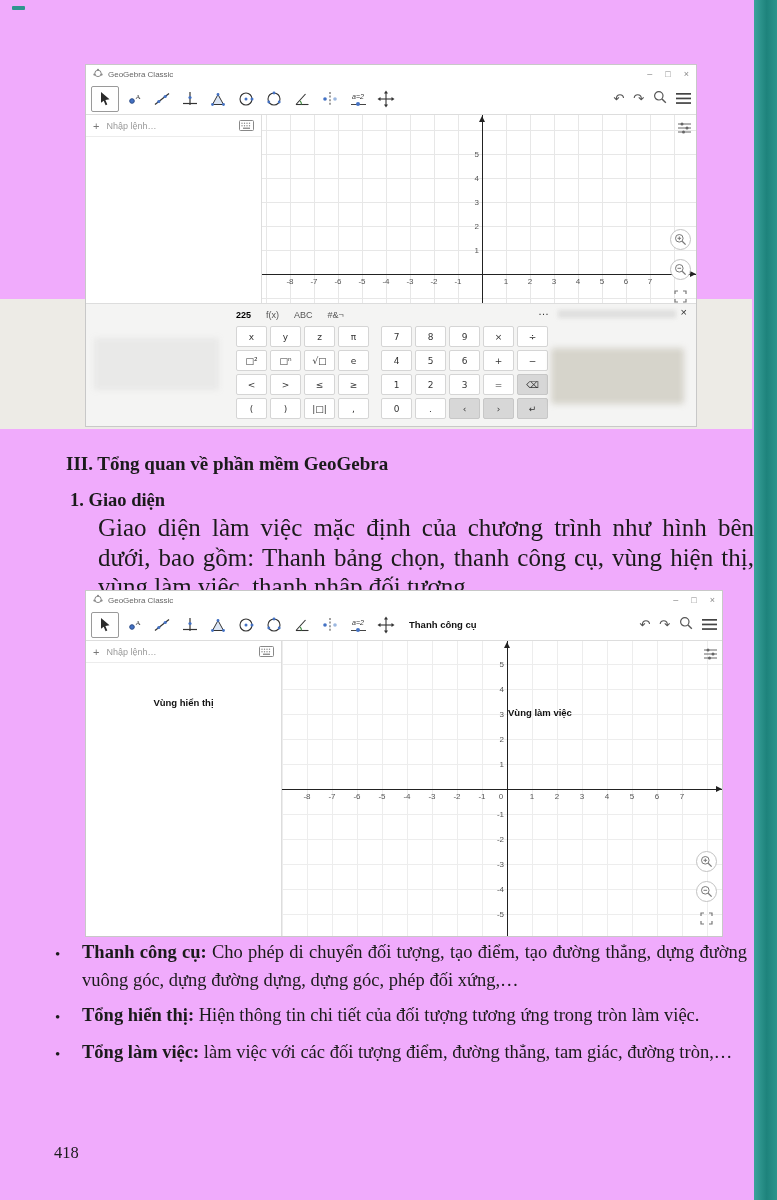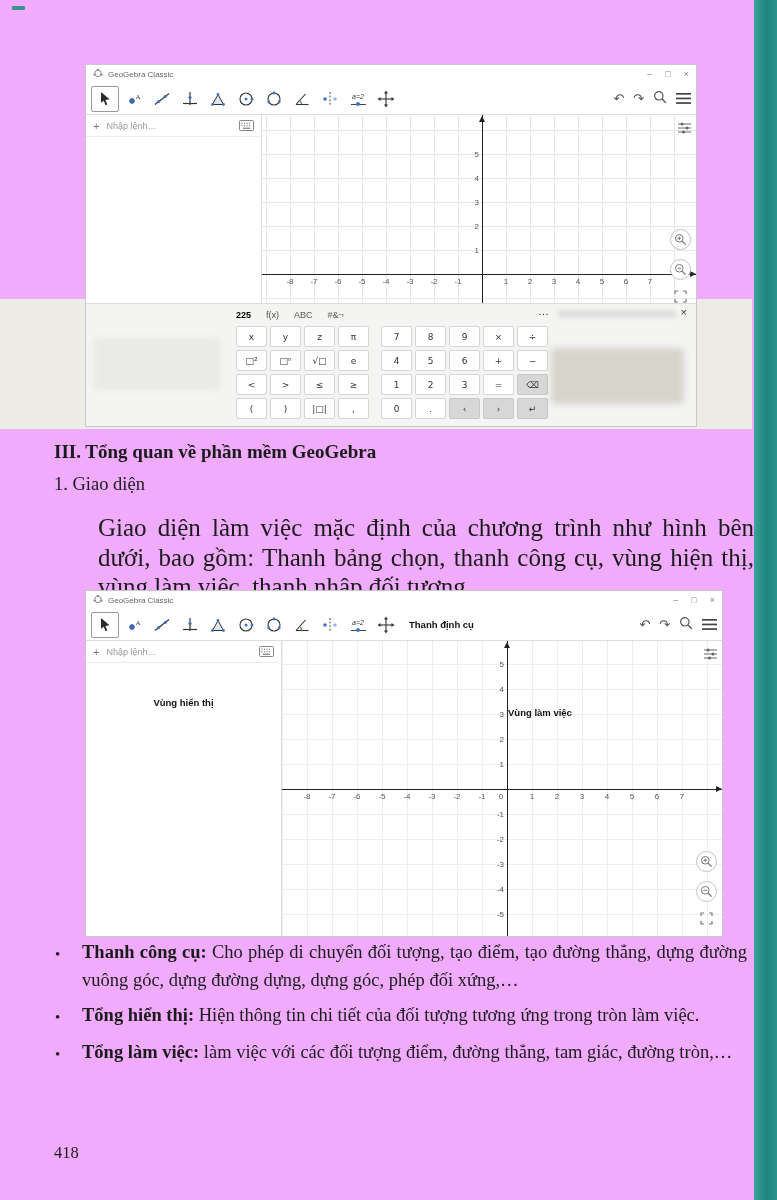--- a/index.html
+++ b/index.html
@@ -58,22 +58,22 @@
   .kb-close{position:absolute;right:9px;top:2px;color:#333;font-size:11px}
   .kb-keys{display:flex;padding:1px 0 0 150px}
   .kb-left{display:grid;grid-template-columns:repeat(4,31px);grid-auto-rows:21px;gap:3px}
   .kb-right{display:grid;grid-template-columns:repeat(5,31px);grid-auto-rows:21px;gap:3px;margin-left:12px}
   .key{background:#fff;border:1px solid #d5d5d5;border-radius:2px;display:flex;align-items:center;justify-content:center;font-family:"DejaVu Sans",sans-serif;font-size:9px;color:#333}
   .key.dark{background:#d7d7d7;border-color:#c7c7c7}
   .kb-ghost{position:absolute;right:12px;top:44px;width:133px;height:56px;background:rgba(146,138,112,.30);filter:blur(3px);border-radius:3px}
   .kb-ghost2{position:absolute;right:20px;top:6px;width:118px;height:8px;background:rgba(130,130,130,.18);filter:blur(2px)}
   .kb-ghost3{position:absolute;left:8px;top:34px;width:125px;height:52px;background:rgba(140,140,140,.10);filter:blur(3px)}
 
-  .heading2{position:absolute;left:54px;top:441px;margin:0;font-size:19px;font-weight:bold;z-index:2}
-  .heading3{position:absolute;left:54px;top:474px;margin:0;font-size:18.5px;font-weight:normal;z-index:2}
+  .heading2{position:absolute;left:54px;top:441px;margin:12px;font-size:19px;font-weight:bold;z-index:2}
+  .heading3{position:absolute;left:54px;top:474px;margin:16px;font-size:18.5px;font-weight:bold;z-index:2}
   .intro{position:absolute;left:82px;top:497px;width:656px;margin:16px;font-size:25px;line-height:29.5px;text-align:justify;z-index:2}
   .bullets{position:absolute;left:55px;top:938px;width:692px;margin:0;padding:0;list-style:none;font-size:18.5px;line-height:28px;z-index:2}
   .bullets li{display:flex;margin-bottom:7px}
   .dot{width:27px;flex:none;font-size:15px;padding-top:2px}
   .btext{flex:1;text-align:justify}
   .page-number{position:absolute;left:54px;top:1143px;font-size:16.5px;z-index:2}
 </style>
 </head>
 <body>
 
@@ -418,21 +418,21 @@
             <svg width="20" height="20" viewBox="0 0 20 20">
               <line x1="10" y1="3.5" x2="10" y2="16.5" stroke="#333" stroke-width="1.1"></line>
               <line x1="3.5" y1="10" x2="16.5" y2="10" stroke="#333" stroke-width="1.1"></line>
               <path d="M10 1.5 L12 4.5 H8 Z" fill="#333"></path>
               <path d="M10 18.5 L8 15.5 H12 Z" fill="#333"></path>
               <path d="M1.5 10 L4.5 8 V12 Z" fill="#333"></path>
               <path d="M18.5 10 L15.5 12 V8 Z" fill="#333"></path>
             </svg>
           </div>
         </div>
-      <span class="toolbar-label">Thanh định cụ</span>
+      <span class="toolbar-label">Thanh công cụ</span>
       <div class="toolbar-right">
         <span class="glyph-btn">↶</span>
         <span class="glyph-btn">↷</span>
         <span><svg width="14" height="14" viewBox="0 0 14 14">
               <circle cx="5.8" cy="5.8" r="4.2" fill="none" stroke="#555" stroke-width="1.2"></circle>
               <line x1="9" y1="9" x2="12.8" y2="12.8" stroke="#555" stroke-width="1.4"></line>
             </svg></span>
         <span><svg width="15" height="11" viewBox="0 0 15 11">
               <rect width="15" height="1.7" fill="#444"></rect>
               <rect y="4.6" width="15" height="1.7" fill="#444"></rect>

